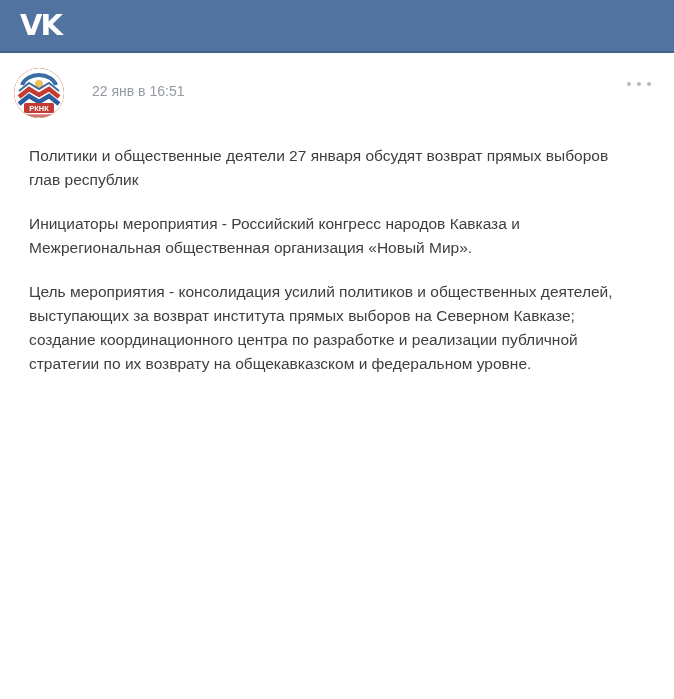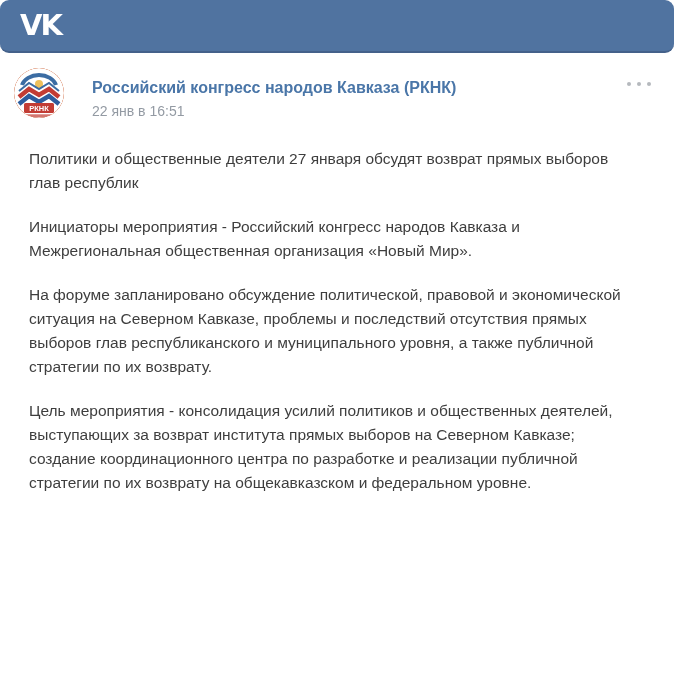--- a/index.html
+++ b/index.html
@@ -13,21 +13,20 @@
 
   
   .topbar {
     height: 51px;
     background: #5073a0;
     border-bottom: 2px solid #44618a;
     display: flex;
     align-items: center;
     padding-left: 20px;
     box-sizing: content-box;
-    border-radius: 9px;
   }
   .vk-logo {
     color: #ffffff;
     font-family: "DejaVu Sans", sans-serif;
     font-size: 29px;
     font-weight: bold;
     letter-spacing: -2px;
     line-height: 1;
     cursor: pointer;
     user-select: none;
@@ -122,40 +121,35 @@
         <polyline points="5,29 15,21 25,27 35,21 45,29" stroke="#c23c34" stroke-width="4.5" fill="none"></polyline>
         <polyline points="5,36 15,28 25,34 35,28 45,36" stroke="#2d5d9e" stroke-width="4.5" fill="none"></polyline>
         <rect x="10" y="35" width="30" height="10" rx="1.5" fill="#c23c34"></rect>
         <text x="25" y="43" text-anchor="middle" font-family="Liberation Sans, DejaVu Sans, sans-serif" font-size="7.5" font-weight="bold" fill="#ffffff">РКНК</text>
         <rect x="13" y="46.5" width="24" height="1.2" fill="#c23c34"></rect>
         <rect x="17" y="48.3" width="16" height="1" fill="#c23c34"></rect>
       </svg>
     </div>
 
     <div class="header-text">
-      <a class="author">Российский конгресс народов Кавказа (РКНК)</a>
       <div class="post-date">22 янв в 16:51</div>
     </div>
 
     <div class="menu-dots">
       <i></i>
       <i></i>
       <i></i>
     </div>
 
   </div>
 
   <div class="post-text">
     <p>Политики и общественные деятели 27 января обсудят возврат прямых выборов
 глав республик</p>
     <p>Инициаторы мероприятия - Российский конгресс народов Кавказа и
 Межрегиональная общественная организация «Новый Мир».</p>
-    <p>На форуме запланировано обсуждение политической, правовой и экономической
-ситуация на Северном Кавказе, проблемы и последствий отсутствия прямых
-выборов глав республиканского и муниципального уровня, а также публичной
-стратегии по их возврату.</p>
     <p>Цель мероприятия - консолидация усилий политиков и общественных деятелей,
 выступающих за возврат института прямых выборов на Северном Кавказе;
 создание координационного центра по разработке и реализации публичной
 стратегии по их возврату на общекавказском и федеральном уровне.</p>
   </div>
 
 </div>
 
 </body></html>

